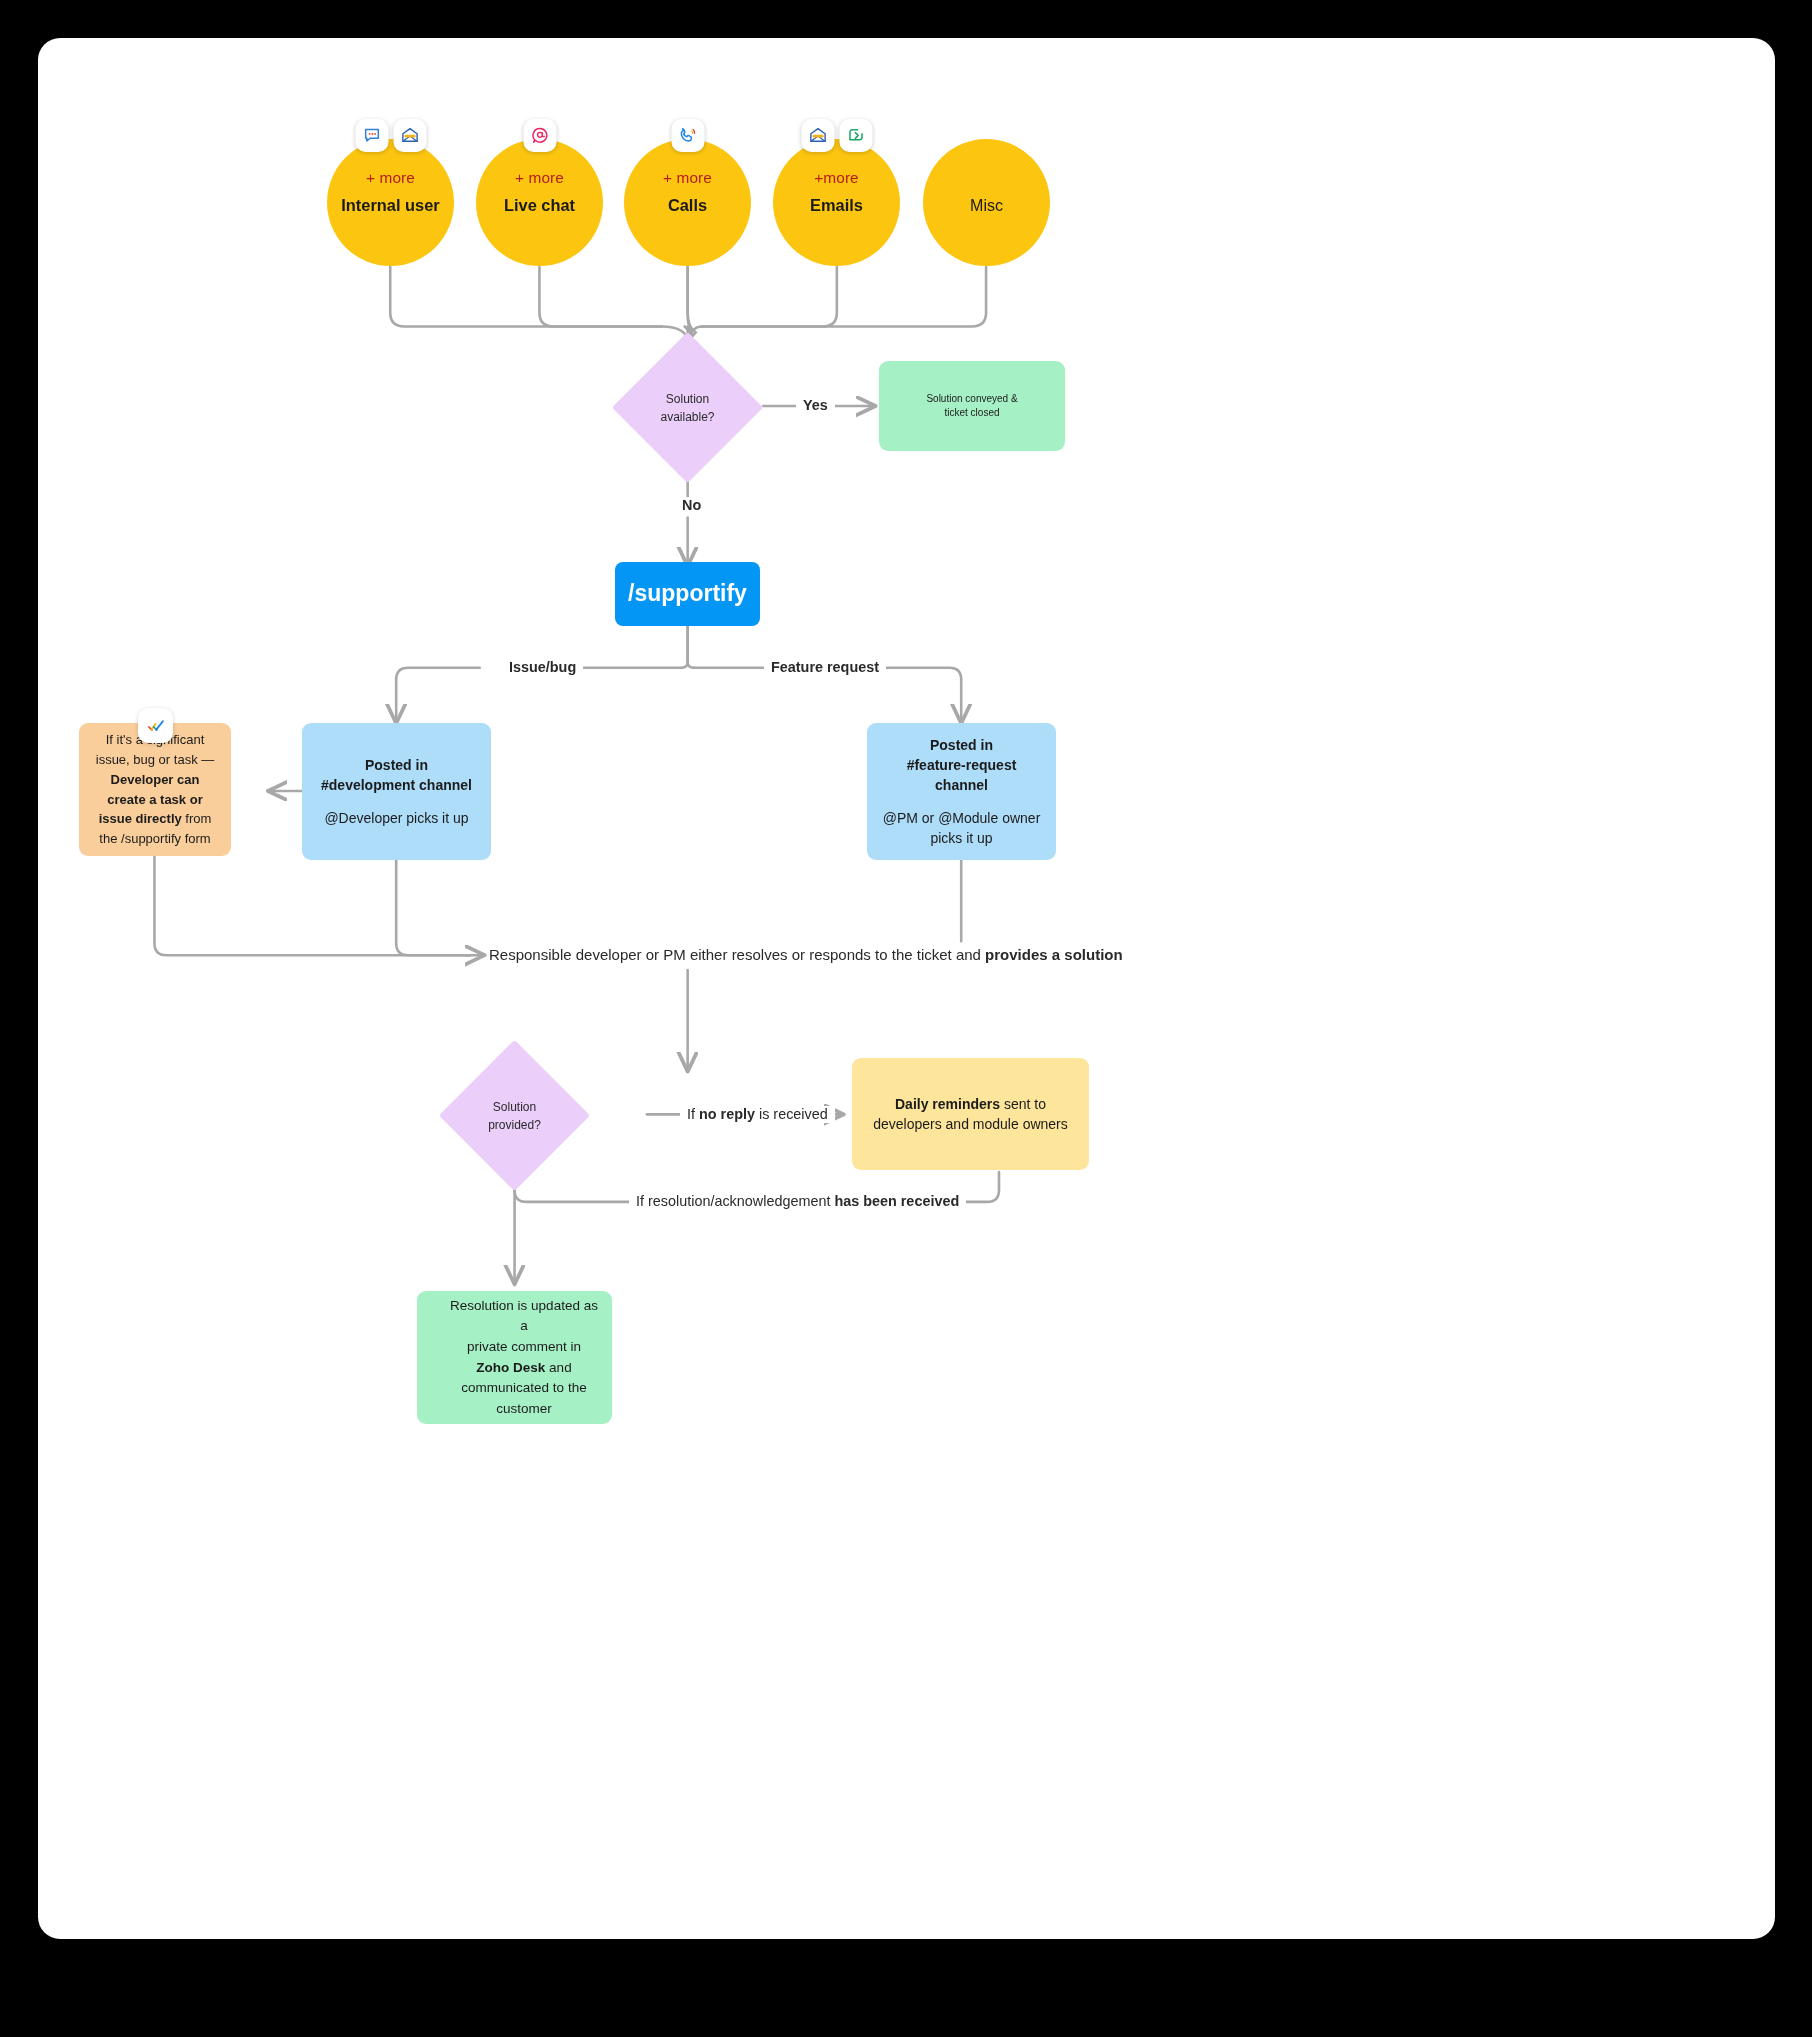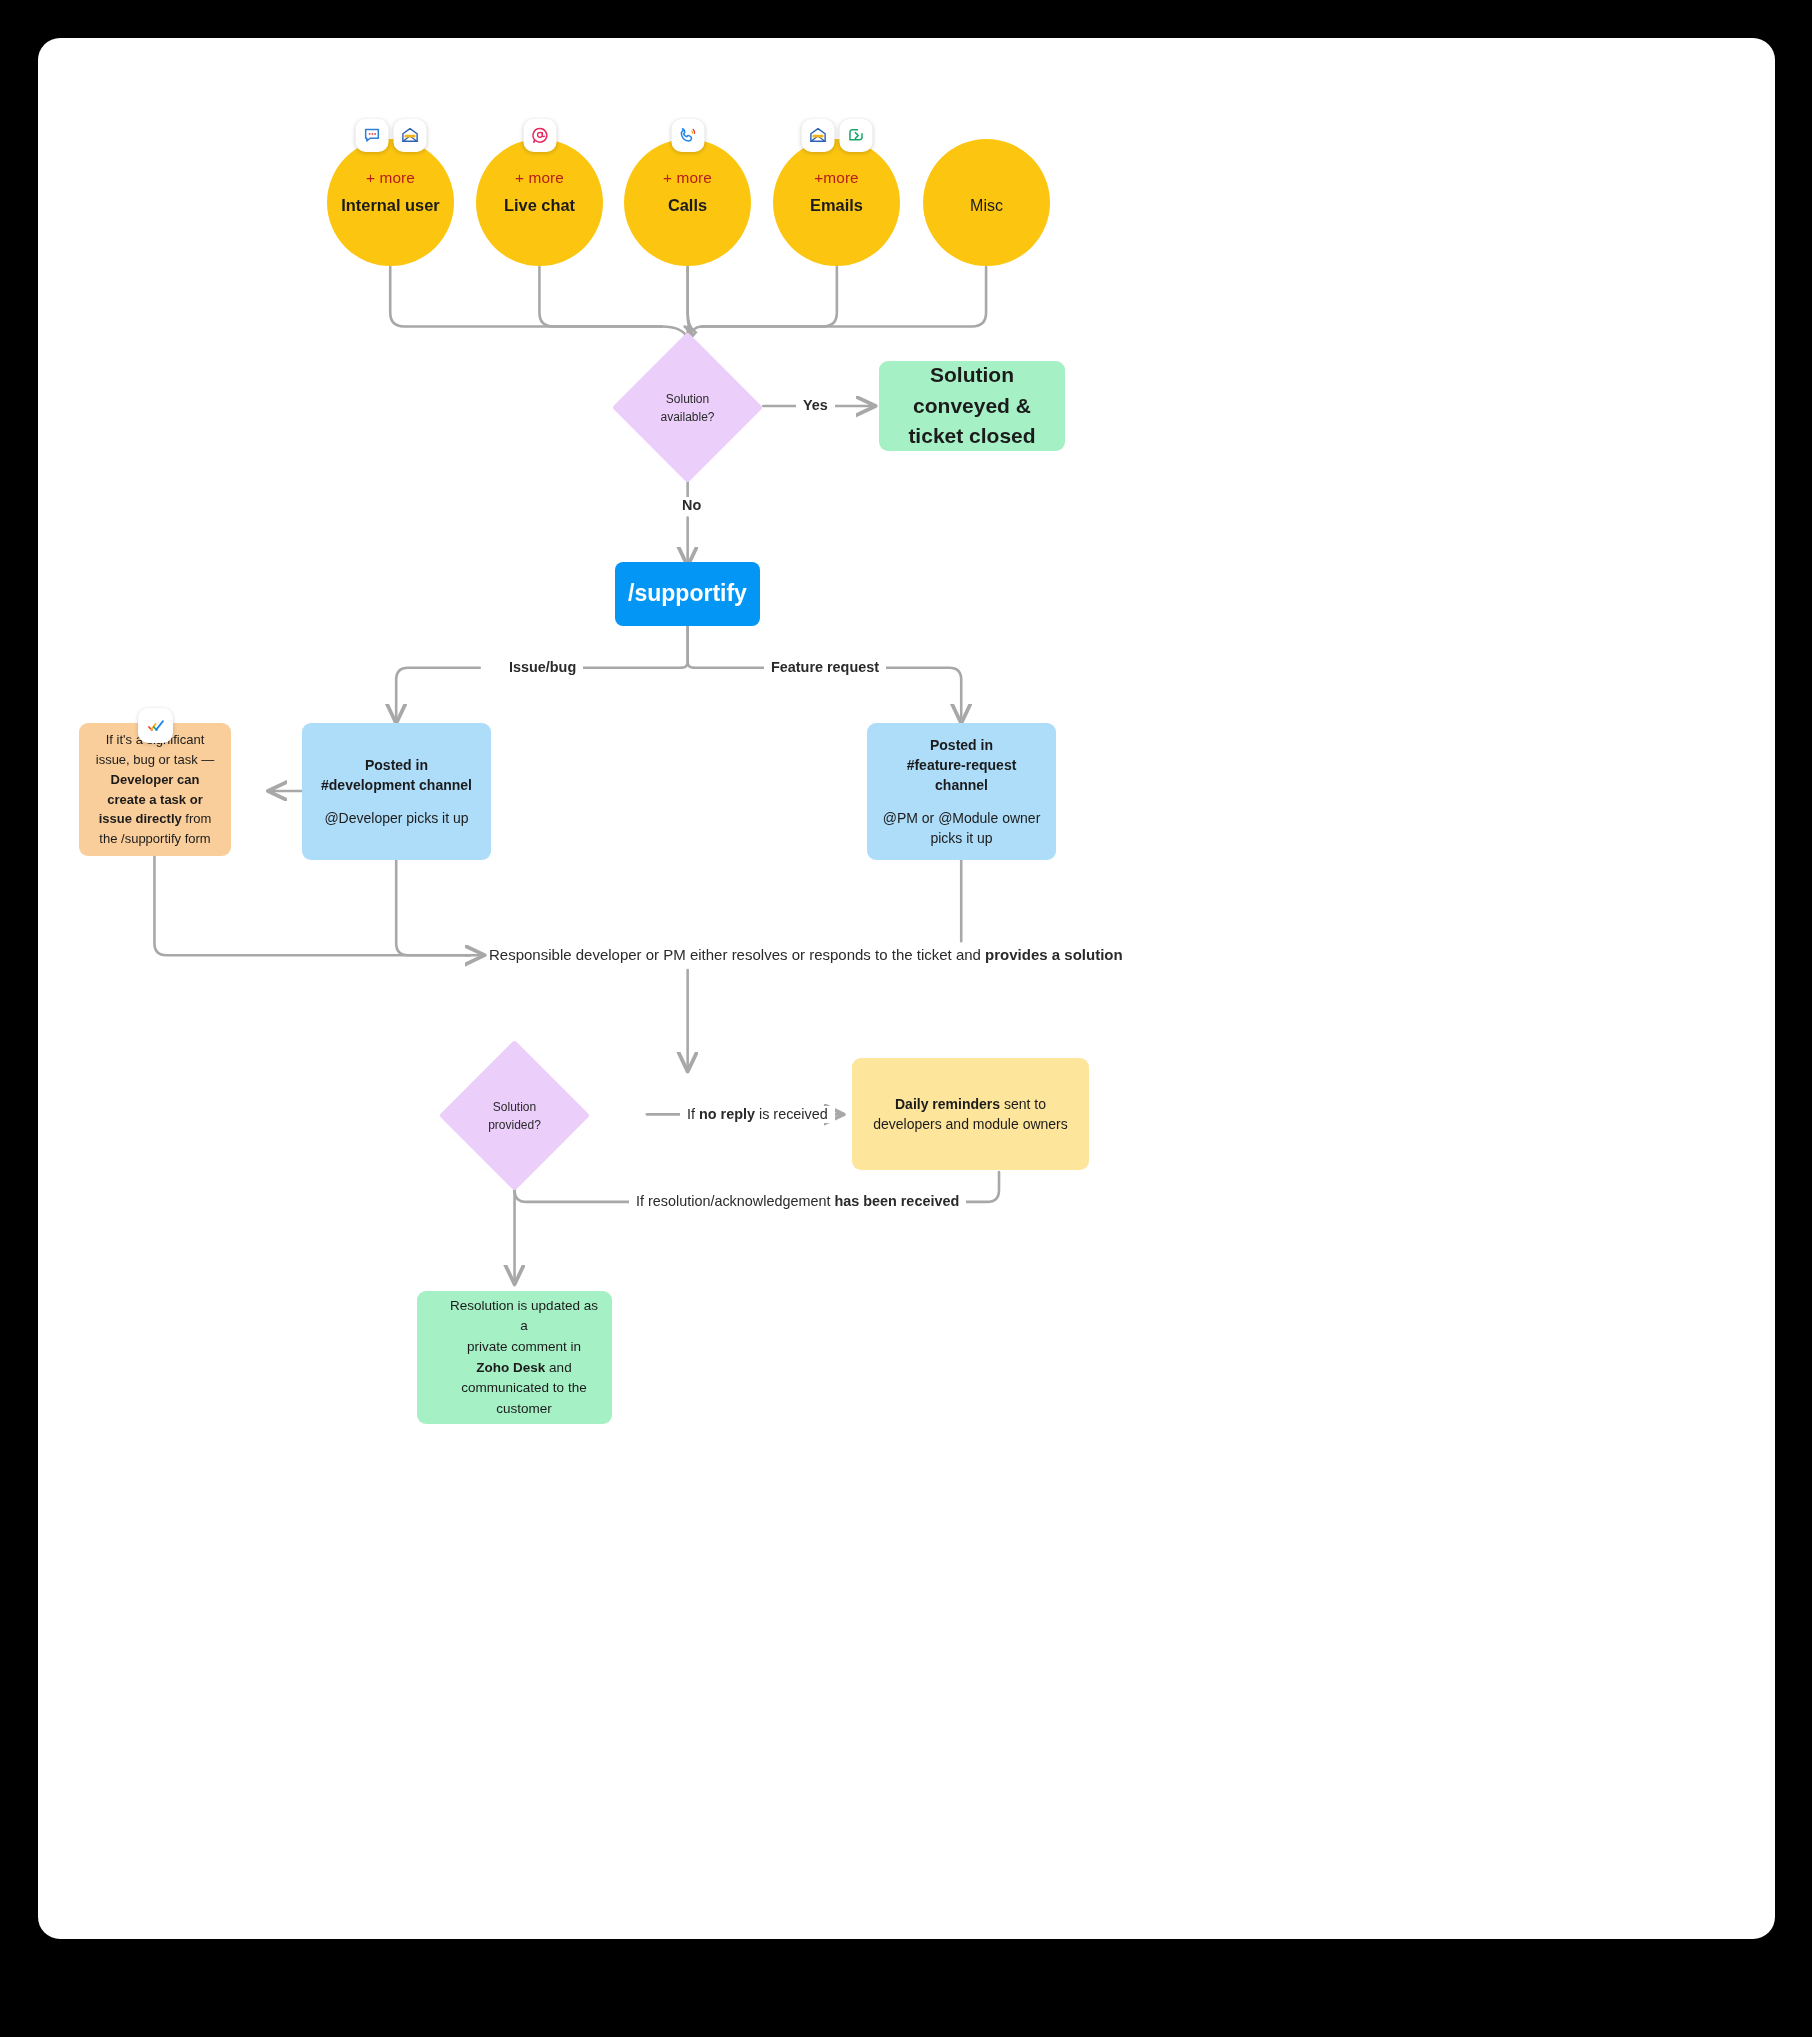--- a/index.html
+++ b/index.html
@@ -286,21 +286,21 @@
       <div class="diamond-text">
         <span>Solution</span>
         <span>available?</span>
       </div>
     </div>
 
     <div class="wlabel b" style="left:758px; top:359px;">Yes</div>
     <div class="wlabel b" style="left:637px; top:459px;">No</div>
 
     <div class="box box-green" style="left:841px; top:323px; width:186px; height:90px;">
-      <div class="inner" style="font-size:21px; font-weight:bold; color:#1b1b1b;">
+      <div class="inner" style="font-size:10px; font-weight:normal; color:#1b1b1b;">
         <div>Solution conveyed &amp;</div>
         <div>ticket closed</div>
       </div>
     </div>
 
     <div class="box box-cta" style="left:577px; top:524px; width:145px; height:64px;">
       <span>/supportify</span>
     </div>
 
     <div class="wlabel b" style="left:464px; top:621px;">Issue/bug</div>

